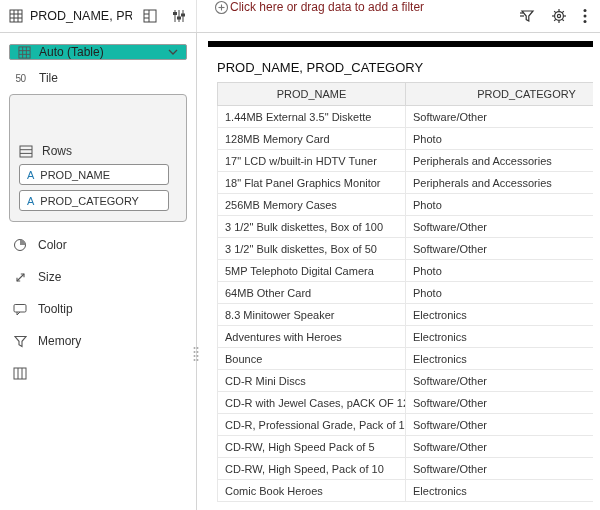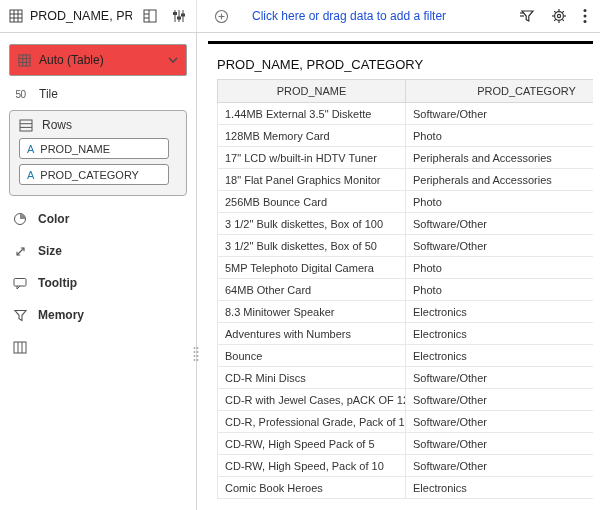--- a/index.html
+++ b/index.html
@@ -7,43 +7,43 @@
     font-family:"Liberation Sans","DejaVu Sans",sans-serif; color:#333; }
   body { position:relative; }
   svg { display:block; }
   button { background:none; border:none; padding:0; cursor:pointer; display:flex; align-items:center; justify-content:center; }
 
   
   .topbar { position:absolute; top:0; left:0; right:0; height:33px; display:flex; align-items:stretch; border-bottom:1px solid #d4d4d4; background:#fff; }
   .topbar-left { width:197px; flex:none; display:flex; align-items:center; gap:7px; padding:0 6px 0 9px; border-right:1px solid #e3e3e3; }
   .tb-title { flex:1; font-size:12.5px; color:#1a1a1a; white-space:nowrap; overflow:hidden; }
   .icbtn { width:22px; height:22px; border-radius:2px; }
-  .topbar-mid { flex:1; display:flex; align-items:center; gap:23px; padding-left:17px; font-size:12px; color:#1d4ed8; cursor:pointer; }
+  .topbar-mid { flex:1; display:flex; gap:1px; padding-left:17px; font-size:12px; color:#7f1d1d; cursor:pointer; }
   .topbar-right { display:flex; align-items:center; gap:16px; padding:0 13px 0 8px; }
 
   
   .sidebar { position:absolute; top:33px; left:0; bottom:0; width:197px; border-right:1px solid #d4d4d4; background:#fff; padding:11px 9px; }
-  .viz-select { height:32px; border:1px solid #9b9b9b; border-radius:2px; display:flex; align-items:center; gap:8px; padding:0 8px; font-size:12px; color:#222; cursor:pointer; background:#ef4444; }
+  .viz-select { height:16px; border:1px solid #9b9b9b; border-radius:2px; display:flex; align-items:center; gap:8px; padding:0 8px; font-size:12px; color:#222; cursor:pointer; background:#14b8a6; }
   .viz-select .chev { margin-left:auto; }
   .tile-row { display:flex; align-items:center; gap:10px; padding:11px 3px 9px; font-size:12px; color:#333; cursor:pointer; }
   .tile-ic { width:17px; text-align:center; font-size:10px; color:#5a5a5a; letter-spacing:-0.5px; }
   .rows-box { border:1px solid #aaa; border-radius:4px; background:#f3f3f3; padding:7px 9px 10px; }
-  .rows-head { display:flex; align-items:center; gap:9px; font-size:12px; color:#333; margin-bottom:6px; }
+  .rows-head { display:flex; align-items:center; gap:9px; font-size:12px; color:#333; margin-bottom:6px;margin-top:42px; }
   .pill { display:flex; align-items:center; gap:6px; width:150px; height:21px; margin-top:5px; padding:0 7px; background:#fff; border:1px solid #8f8f8f; border-radius:3px; font-size:11px; color:#333; cursor:grab; }
   .pill-a { font-size:11px; }
   .grammar { margin-top:7px; }
-  .g-item { display:flex; align-items:center; gap:10px; padding:8px 3px; font-size:12px; color:#333; cursor:pointer;font-weight:bold; }
+  .g-item { display:flex; align-items:center; gap:10px; padding:8px 3px; font-size:12px; color:#333; cursor:pointer; }
   .g-ic { width:16px; height:16px; display:flex; align-items:center; justify-content:center; }
 
   
   .drag-handle { position:absolute; left:192px; top:345px; width:8px; height:18px; cursor:col-resize; z-index:3; display:flex; align-items:center; justify-content:center; }
 
   
   .main { position:absolute; top:33px; left:197px; right:0; bottom:0; overflow:hidden; background:#fff; }
-  .canvas { margin:8px 7px 0 11px; border-top:3px solid #000000; height:calc(100% - 8px); overflow:hidden; }
+  .canvas { margin:8px 7px 0 11px; border-top:6px solid #000000; height:calc(100% - 8px); overflow:hidden; }
   .viz-title { font-size:13px; color:#101010; padding:13px 0 7px 9px; }
   .data-table { border-collapse:collapse; margin-left:9px; width:430px; table-layout:fixed; font-size:11px; }
   .data-table th { background:#f3f3f3; border:1px solid #d8d8d8; font-weight:400; color:#333; height:23px; padding:0 6px; text-align:center; cursor:pointer; }
   .data-table td { border:1px solid #e8e8e8; height:22px; padding:0 7px; color:#333; white-space:nowrap; overflow:hidden; text-align:left; }
   .col-name { width:188px; }
   .col-cat { width:242px; }
 </style>
 </head>
 <body>
 
@@ -261,21 +261,21 @@
           </tr>
           <tr>
             <td>17" LCD w/built-in HDTV Tuner</td>
             <td>Peripherals and Accessories</td>
           </tr>
           <tr>
             <td>18" Flat Panel Graphics Monitor</td>
             <td>Peripherals and Accessories</td>
           </tr>
           <tr>
-            <td>256MB Bounce Card</td>
+            <td>256MB Memory Cases</td>
             <td>Photo</td>
           </tr>
           <tr>
             <td>3 1/2" Bulk diskettes, Box of 100</td>
             <td>Software/Other</td>
           </tr>
           <tr>
             <td>3 1/2" Bulk diskettes, Box of 50</td>
             <td>Software/Other</td>
           </tr>
@@ -285,21 +285,21 @@
           </tr>
           <tr>
             <td>64MB Other Card</td>
             <td>Photo</td>
           </tr>
           <tr>
             <td>8.3 Minitower Speaker</td>
             <td>Electronics</td>
           </tr>
           <tr>
-            <td>Adventures with Numbers</td>
+            <td>Adventures with Heroes</td>
             <td>Electronics</td>
           </tr>
           <tr>
             <td>Bounce</td>
             <td>Electronics</td>
           </tr>
           <tr>
             <td>CD-R Mini Discs</td>
             <td>Software/Other</td>
           </tr>

